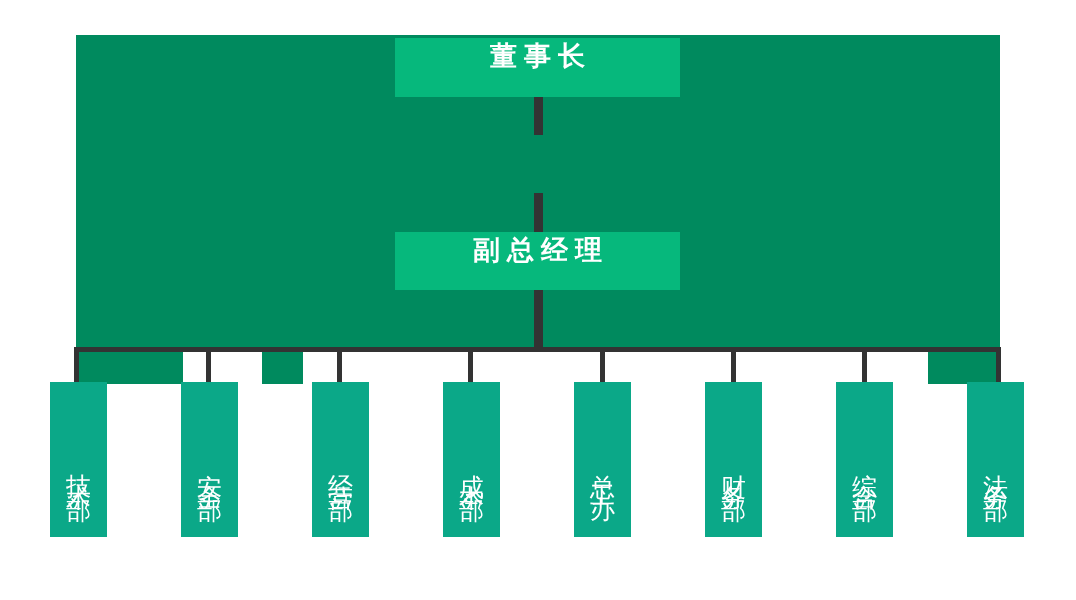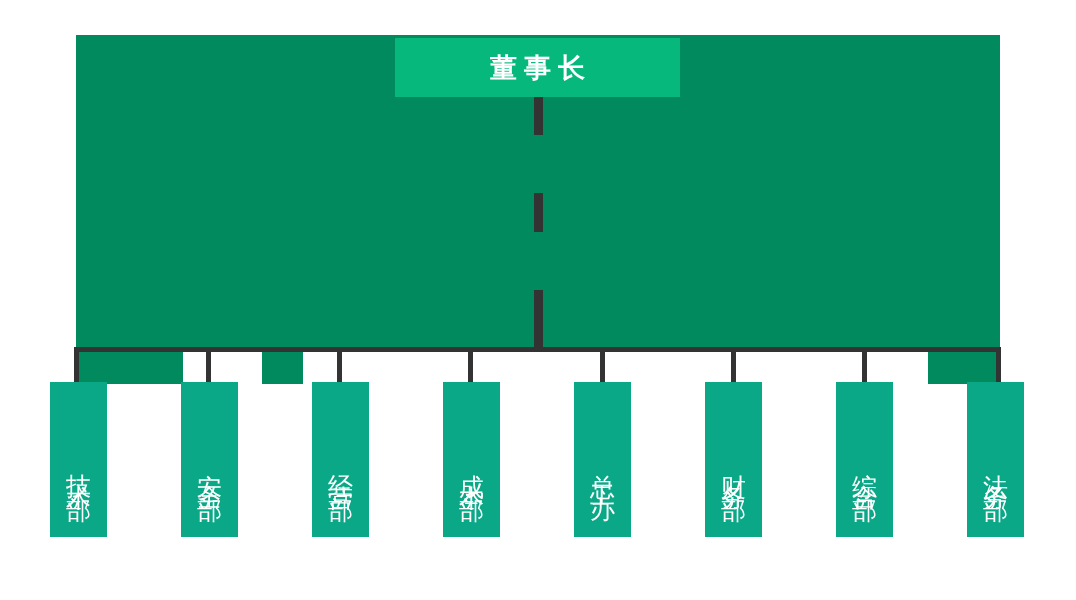--- a/index.html
+++ b/index.html
@@ -40,21 +40,20 @@
   .ext-b { left: 262px; width: 41px;  height: 32px; }
   .ext-c { left: 928px; width: 72px;  height: 32px; }
 
   
   .exec-box {
     position: absolute;
     left: 395px;
     width: 285px;
     background: #06B87C;
     display: flex;
-    align-items: center;
     justify-content: center;
     color: #ffffff;
     font-size: 27px;
     font-weight: bold;
     letter-spacing: 7px;
     text-indent: 7px;
   }
   .exec-chairman { top: 38px;  height: 59px; }
   .exec-gm       { top: 135px; height: 58px; }
   .exec-dgm      { top: 232px; height: 58px; }
@@ -124,20 +123,23 @@
 
   <div class="exec-box exec-chairman">
     <span>董事长</span>
   </div>
 
   <div class="stub stub-1"></div>
 
 
   <div class="stub stub-2"></div>
 
+  <div class="exec-box exec-dgm">
+    <span>副总经理</span>
+  </div>
 
   <div class="stub stub-3"></div>
 
   <div class="bus-line"></div>
 
   <div class="drop" style="left:74px"></div>
   <div class="drop" style="left:206px"></div>
   <div class="drop" style="left:337px"></div>
   <div class="drop" style="left:468px"></div>
   <div class="drop" style="left:600px"></div>

